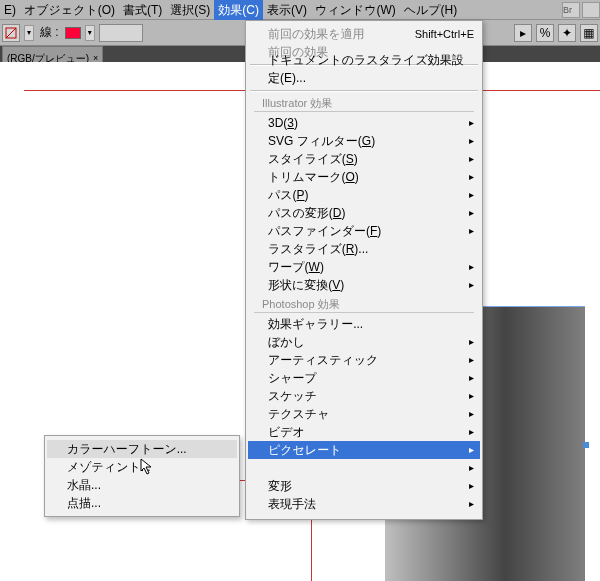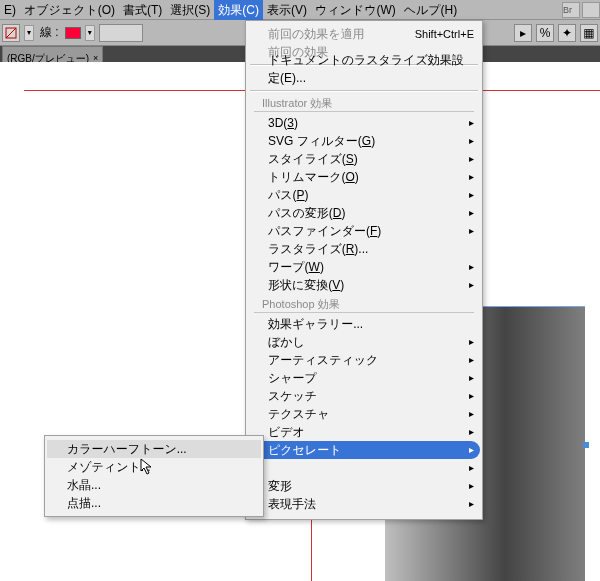--- a/index.html
+++ b/index.html
@@ -157,31 +157,30 @@
   }
   .dd-item .arrow {
     position:absolute;
     right: 6px;
     font-size: 10px;
     color: #000;
   }
   .dd-item.highlight {
     background: #3874d6;
     color: #fff;
-    border-radius: 9px;
   }
   .dd-item.highlight .arrow { color:#fff; }
   .dd-item .underline { text-decoration: underline; }
 
   
   .submenu {
     position: absolute;
     left: 44px;
     top: 435px;
-    width: 220px;
+    width: 196px;
     background: #f1f1f1;
     border: 1px solid #a0a0a0;
     box-shadow: 2px 3px 5px rgba(0,0,0,0.25);
     padding: 4px 2px;
   }
   .submenu .dd-item.hovered {
     background: #dcdcdc;
   }
 
   .cursor-ptr {

